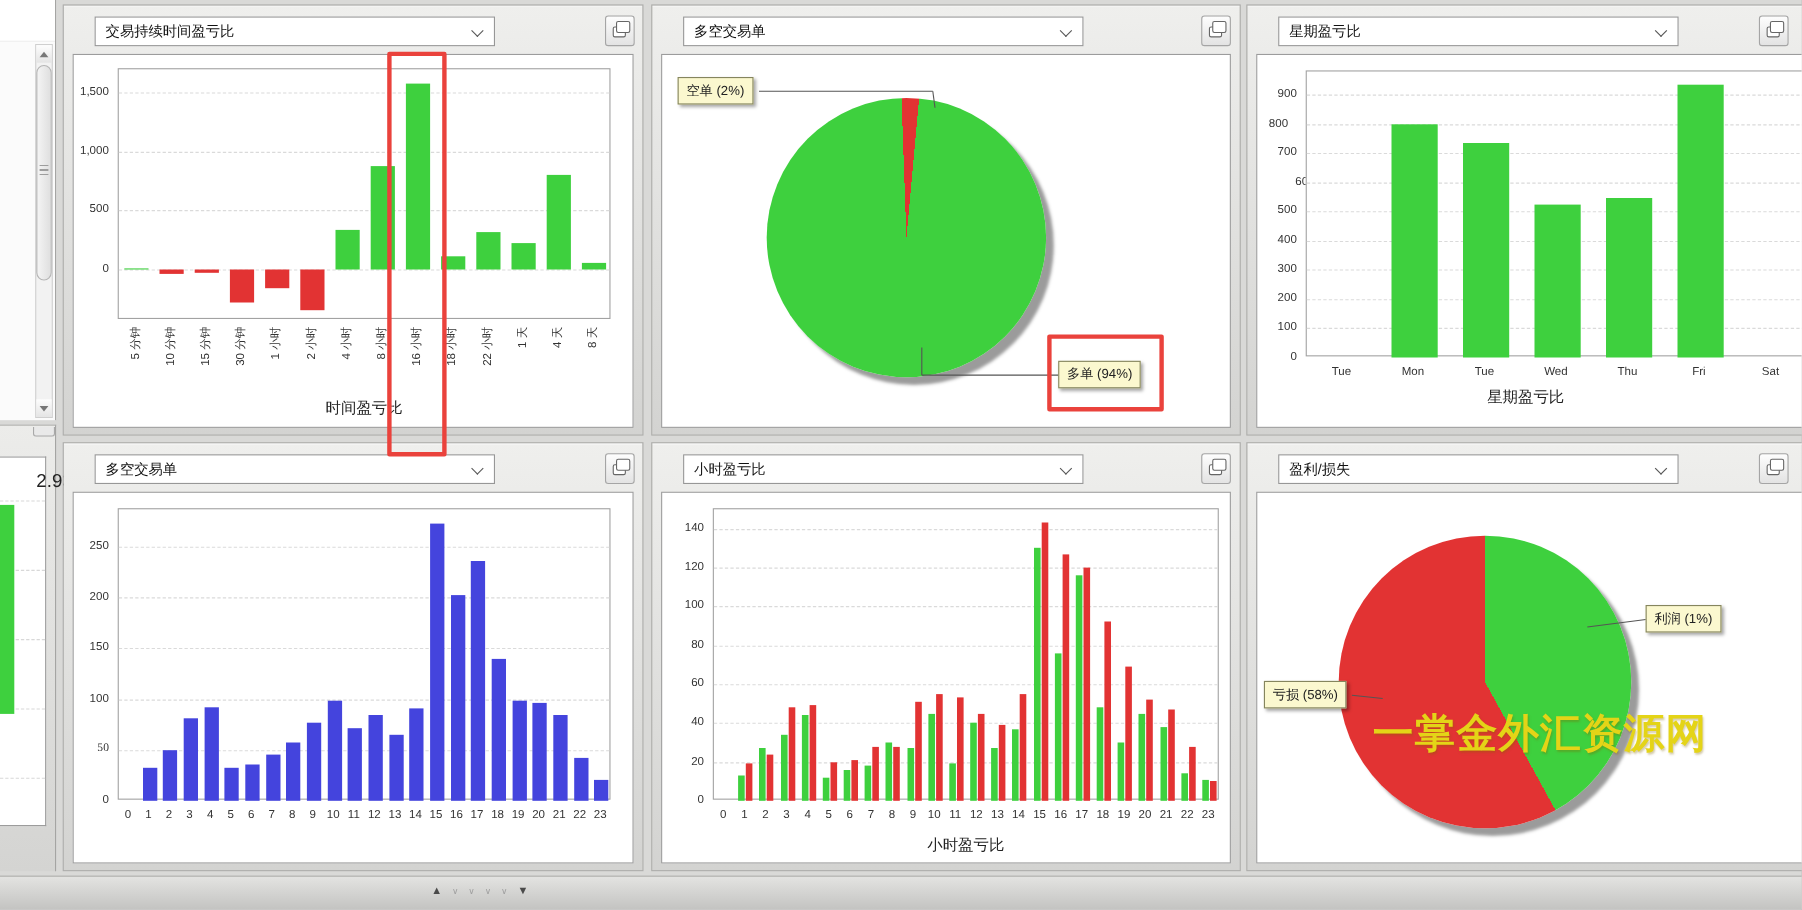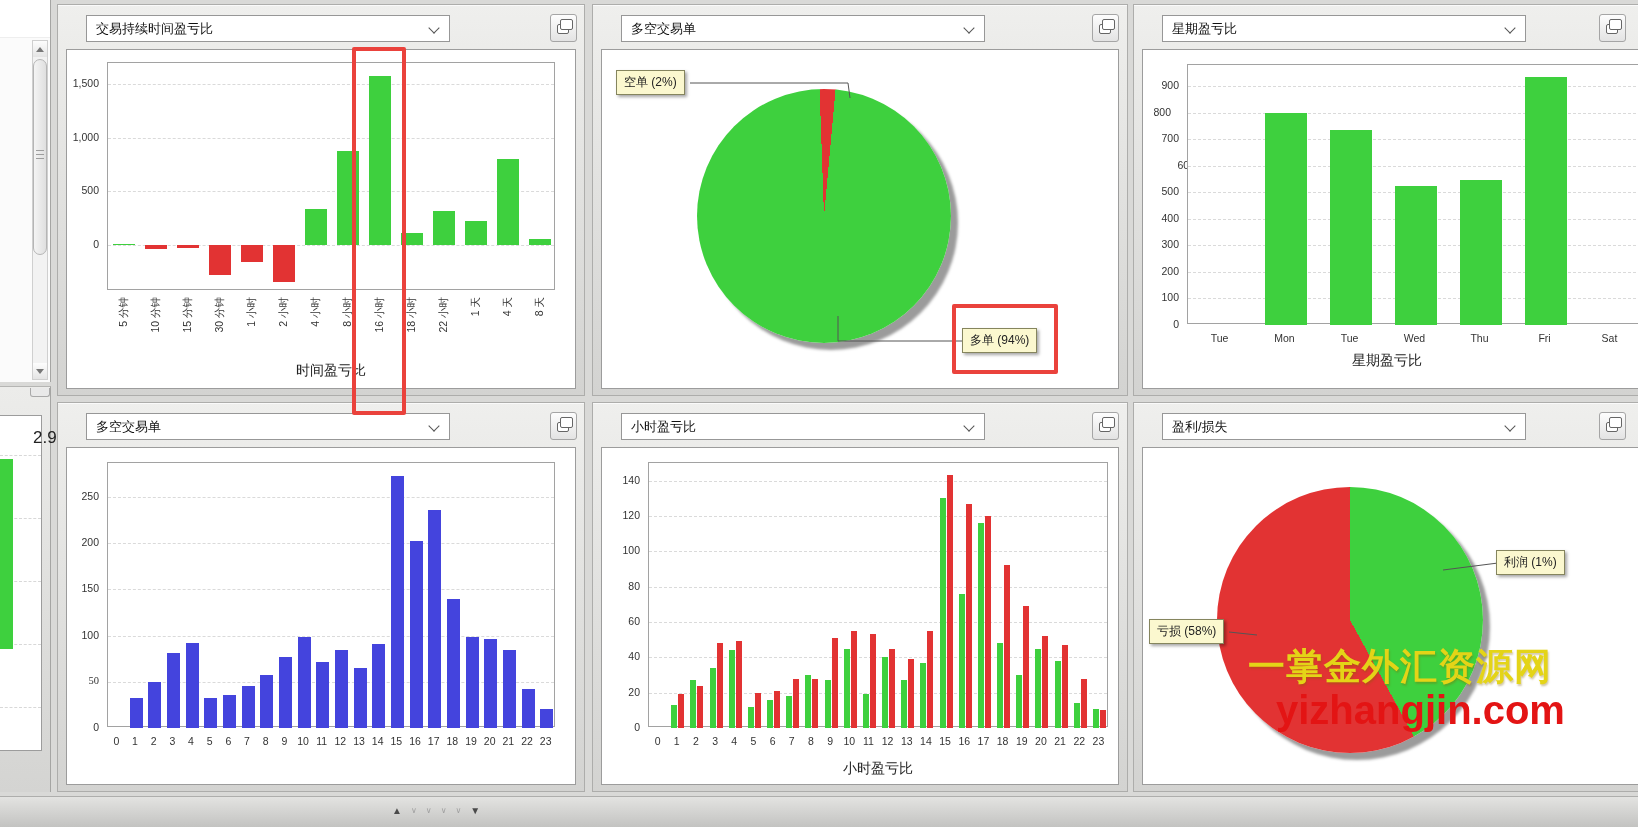--- a/index.html
+++ b/index.html
@@ -402,21 +402,20 @@
       </div>
     <div class="chart-box">
       <svg class="conn" width="502" height="338">
         <line x1="300" y1="122" x2="355" y2="115" stroke="#555" stroke-width="1"></line>
         <line x1="86" y1="184" x2="114" y2="187" stroke="#555" stroke-width="1"></line>
       </svg>
       <div class="pie" style="left: 74px; top: 39px; width: 266px; height: 266px; background: conic-gradient(rgb(62, 208, 62) 0deg, rgb(62, 208, 62) 151.2deg, rgb(226, 51, 51) 151.2deg, rgb(226, 51, 51) 360deg);"></div>
       <div class="tip" style="left:353px;top:102px">利润 (1%)</div>
       <div class="tip" style="left:6px;top:171px">亏损 (58%)</div>
       <div class="wm1" style="left:105px;top:194px">一掌金外汇资源网</div>
-      <div class="wm2" style="left:133px;top:240px">yizhangjin.com</div>
     </div>
   </div>
 
   <div class="bottom-bar">
     <div class="pager">
       <span class="pg-arrow">▲</span>
       <span class="pg-dot">∨</span>
       <span class="pg-dot">∨</span>
       <span class="pg-dot">∨</span>
       <span class="pg-dot">∨</span>

